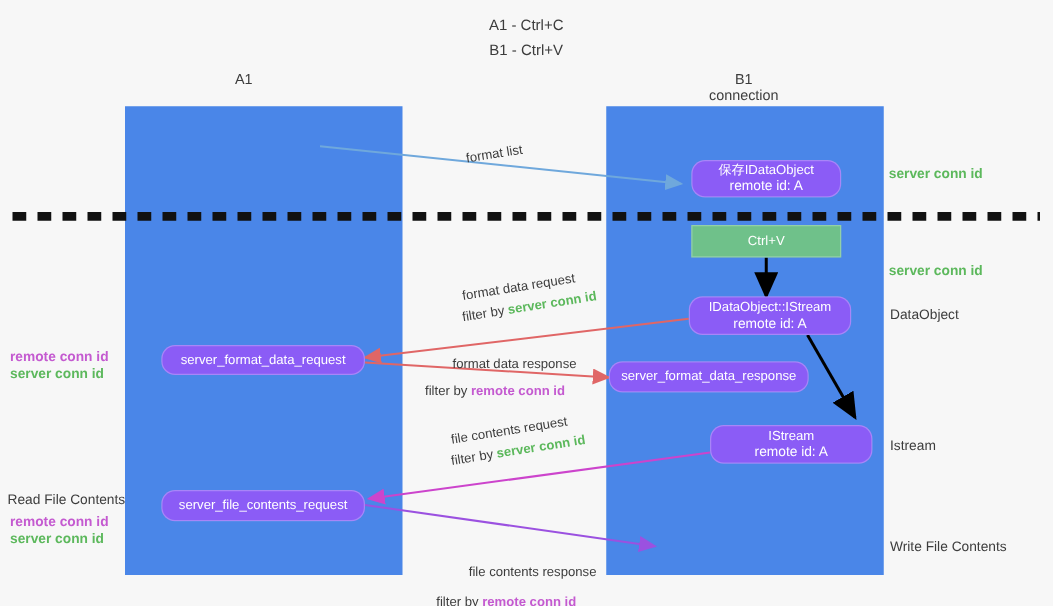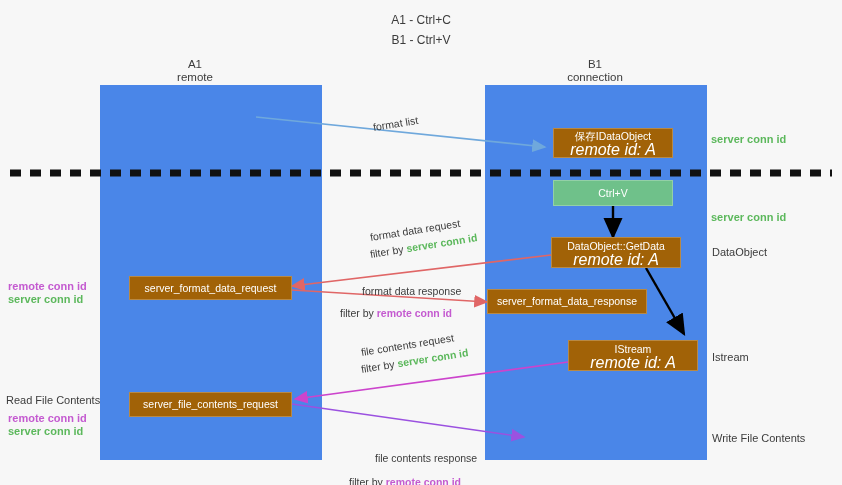--- a/index.html
+++ b/index.html
@@ -31,22 +31,22 @@
   .node{
     box-sizing:border-box;
     display:flex;flex-direction:column;
     align-items:center;justify-content:center;
     color:#ffffff;font-size:10.5px;line-height:13px;
     text-align:center;
     border:1px solid rgba(255,255,255,.25);
   }
   .node.green{background:#6aa84f;background:#76c08a;}
   .node.green2{background:#6fc18a;}
-  .node.orange{background:#a16207;}
-  .node .l2{font-size:16px;font-style:italic;}
+  .node.orange{background:#8b5cf6;border-radius:11px;}
+  .node .l2{font-size:11px;}
 
   
   .lbl{font-size:11px;color:#3c3c3c;line-height:14px;}
   .green-t{color:#5cb85c;font-weight:bold;}
   .mag-t{color:#c45ad0;font-weight:bold;}
   .lbl-bold-green{color:#5cb85c;font-weight:bold;font-size:11px;line-height:14px;}
   .lbl-bold-mag{color:#c45ad0;font-weight:bold;font-size:11px;line-height:14px;}
 
   
   .cap{font-size:10.5px;color:#3c3c3c;line-height:14px;white-space:nowrap;}
@@ -59,21 +59,20 @@
 
 <div id="stage">
 
   <div class="abs title">
     <div>A1 - Ctrl+C</div>
     <div>B1 - Ctrl+V</div>
   </div>
 
   <div class="abs colhead" style="left:130px;top:58px;width:130px;">
     <div>A1</div>
-    <div>remote</div>
   </div>
   <div class="abs colhead" style="left:530px;top:58px;width:130px;">
     <div>B1</div>
     <div>connection</div>
   </div>
 
   <div class="abs lane" style="left:100px;top:85px;width:222px;height:375px;"></div>
   <div class="abs lane" style="left:485px;top:85px;width:222px;height:375px;"></div>
 
   <svg width="842" height="485">
@@ -116,21 +115,21 @@
   <div class="abs node orange" style="left:553px;top:128px;width:120px;height:30px;">
     <div>保存IDataObject</div>
     <div class="l2">remote id: A</div>
   </div>
 
   <div class="abs node green2" style="left:553px;top:180px;width:120px;height:26px;align-items:center;">
     <div>Ctrl+V</div>
   </div>
 
   <div class="abs node orange" style="left:551px;top:237px;width:130px;height:31px;">
-    <div>DataObject::GetData</div>
+    <div>IDataObject::IStream</div>
     <div class="l2">remote id: A</div>
   </div>
 
   <div class="abs node orange" style="left:568px;top:340px;width:130px;height:31px;">
     <div>IStream</div>
     <div class="l2">remote id: A</div>
   </div>
 
   <div class="abs node orange" style="left:129px;top:276px;width:163px;height:24px;">
     <div>server_format_data_request</div>

